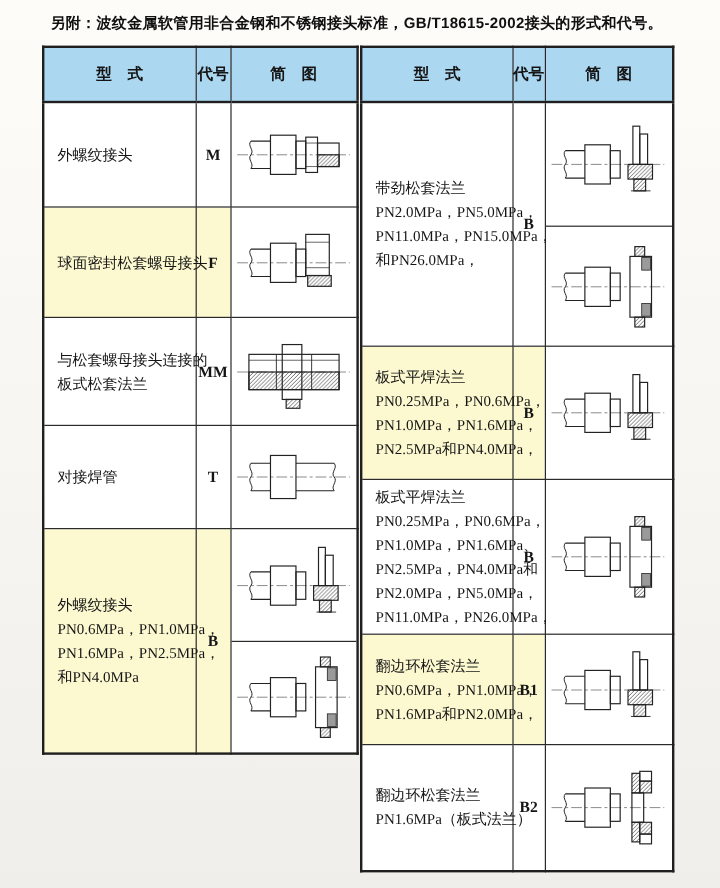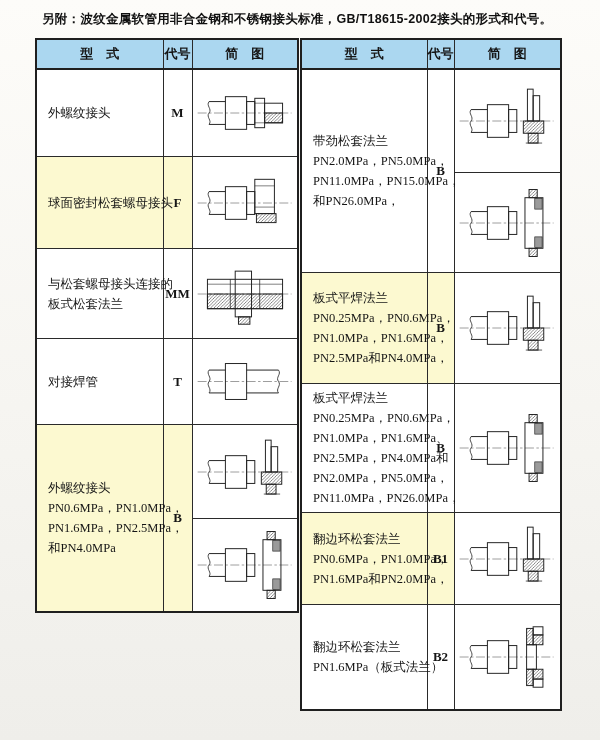--- a/index.html
+++ b/index.html
@@ -21,21 +21,21 @@
   .tables{position:absolute;left:35px;top:38px;}
   table.t{
     border-collapse:collapse;table-layout:fixed;position:absolute;top:0;
     border:2px solid var(--border);background:var(--white);
   }
   table.t.left{left:0;width:262px;}
   table.t.right{left:265px;width:260px;}
   .t th{
     background:var(--header-bg);border:1px solid var(--inner);
     font-family:"Liberation Sans",sans-serif;font-weight:bold;
-    font-size:13px;height:30px;padding:0;text-align:center;
+    font-size:13px;height:46px;padding:0;text-align:center;
     border-bottom:2px solid var(--border);
   }
   .t td{border:1px solid var(--inner);padding:0;vertical-align:middle;}
   td.type-cell{padding:4px 4px 4px 11px;}
   td.type-cell .line{font-size:12.5px;line-height:20px;white-space:nowrap;}
   td.code-cell{text-align:center;font-weight:bold;font-size:13px;}
   .bg-yellow{background:var(--yellow);}
   .bg-white{background:var(--white);}
   td.diag-cell{background:var(--white);padding:0;}
   .diag{display:flex;align-items:center;justify-content:center;overflow:hidden;}

